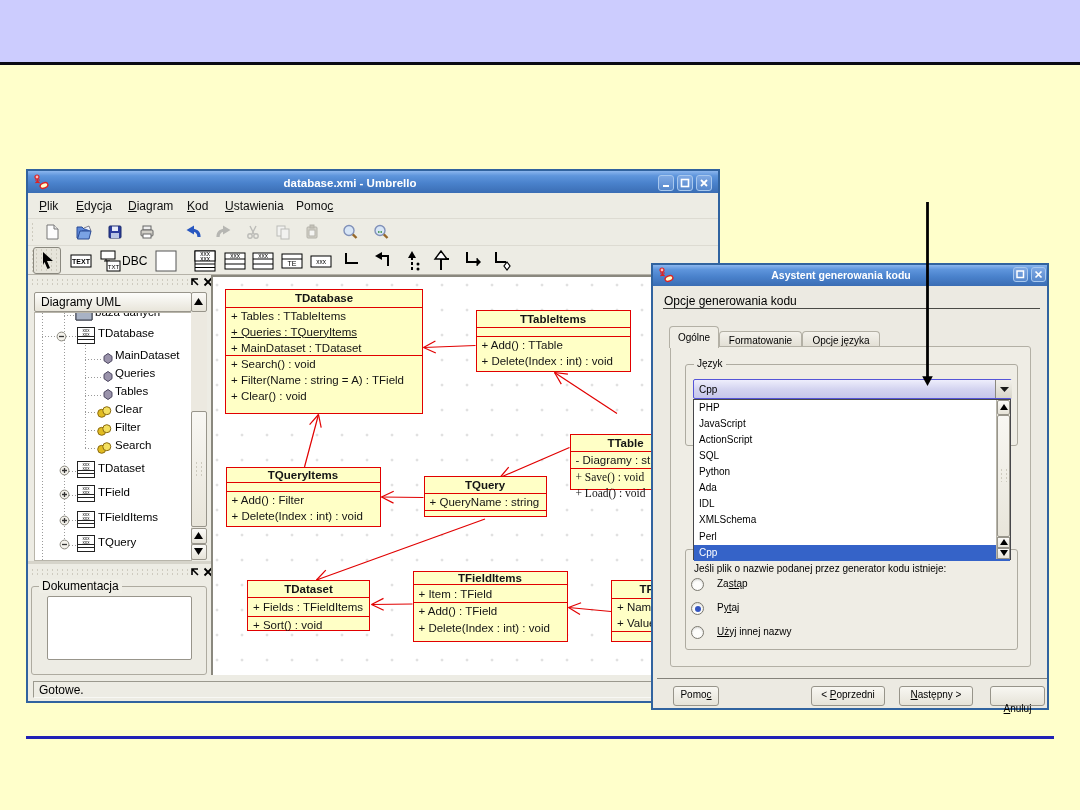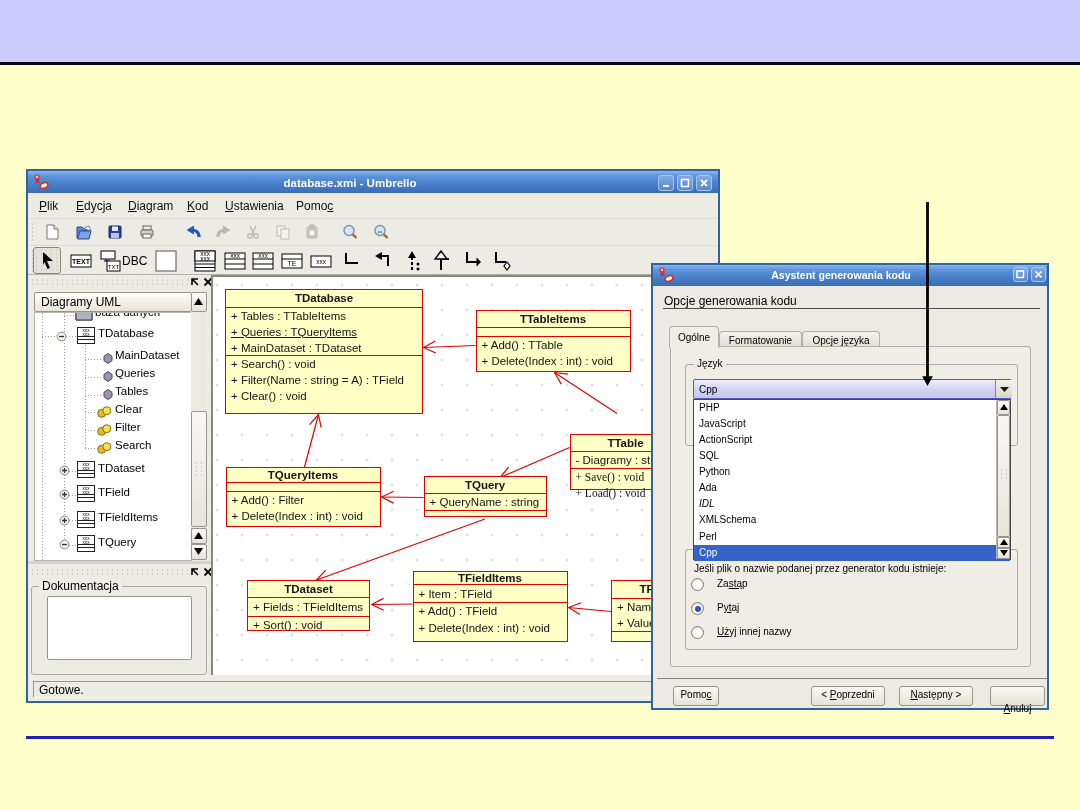--- a/index.html
+++ b/index.html
@@ -532,21 +532,21 @@
     </div>
   </div>
 
   <div class="abs" id="droplist" style="left:40px; top:134px; width:318px; height:161px; background:#fff; border:1px solid #46464a;">
       <div class="ditem" style="top:0.0px; line-height:16px; height:16px;">PHP</div>
     <div class="ditem" style="top:16.1px; line-height:16px; height:16px;">JavaScript</div>
     <div class="ditem" style="top:32.1px; line-height:16px; height:16px;">ActionScript</div>
     <div class="ditem" style="top:48.2px; line-height:16px; height:16px;">SQL</div>
     <div class="ditem" style="top:64.2px; line-height:16px; height:16px;">Python</div>
     <div class="ditem" style="top:80.3px; line-height:16px; height:16px;">Ada</div>
-    <div class="ditem" style="top:96.4px; line-height:16px; height:16px;font-style:italic;">IDL</div>
+    <div class="ditem" style="top:96.4px; line-height:16px; height:16px;">IDL</div>
     <div class="ditem" style="top:112.4px; line-height:16px; height:16px;">XMLSchema</div>
     <div class="ditem" style="top:128.5px; line-height:16px; height:16px;">Perl</div>
     <div class="ditem" style="left:0; top:144.5px; width:316px; height:16px; background:#3563c8; color:#fff; padding-left:5px; line-height:16px;">Cpp</div>
     <div class="abs" style="left:302px; top:0; width:14px; height:159px; background:#ece9e0; border-left:1px solid #b8b5aa;"></div>
     <div class="abs" style="left:303px; top:0px; width:13px; height:15px; border:1px solid #98958b; border-radius:2px; background:linear-gradient(180deg,#fbfaf7,#e6e3d8);"></div>
     <svg class="abs" style="left:306px; top:4px;" width="8" height="7" viewBox="0 0 8 7">
         <path d="M4 0L8 6H0z" fill="#000"></path>
       </svg>
     <div class="abs" style="left:303px; top:15px; width:13px; height:122px; border:1px solid #98958b; border-radius:2px; background:linear-gradient(180deg,#f8f7f3,#e8e5da);"></div>
     <div class="abs grip" style="left:305px; top:68px; width:9px; height:14px;"></div>

